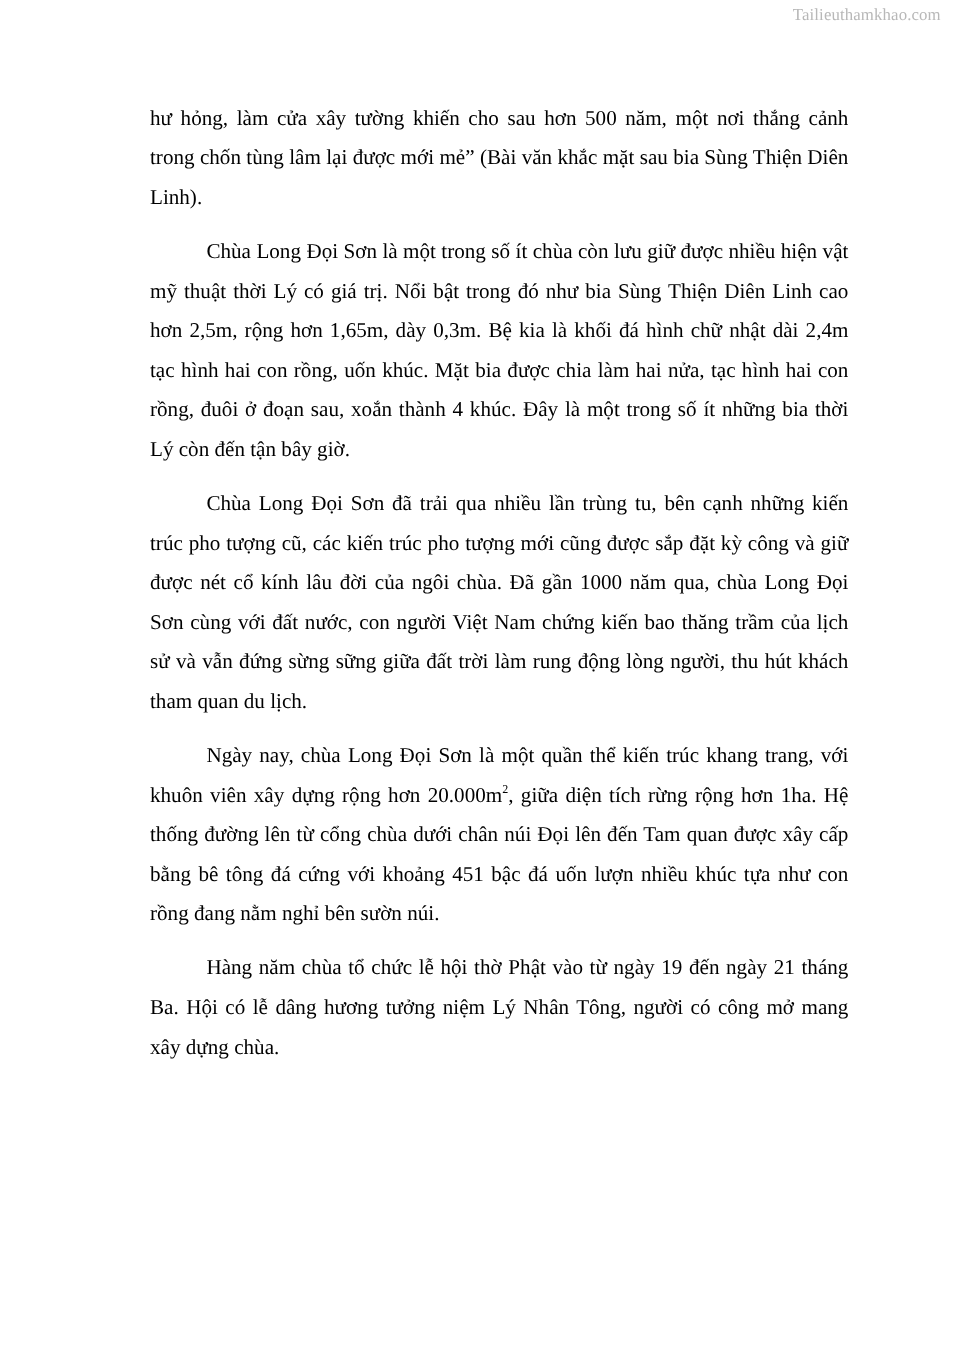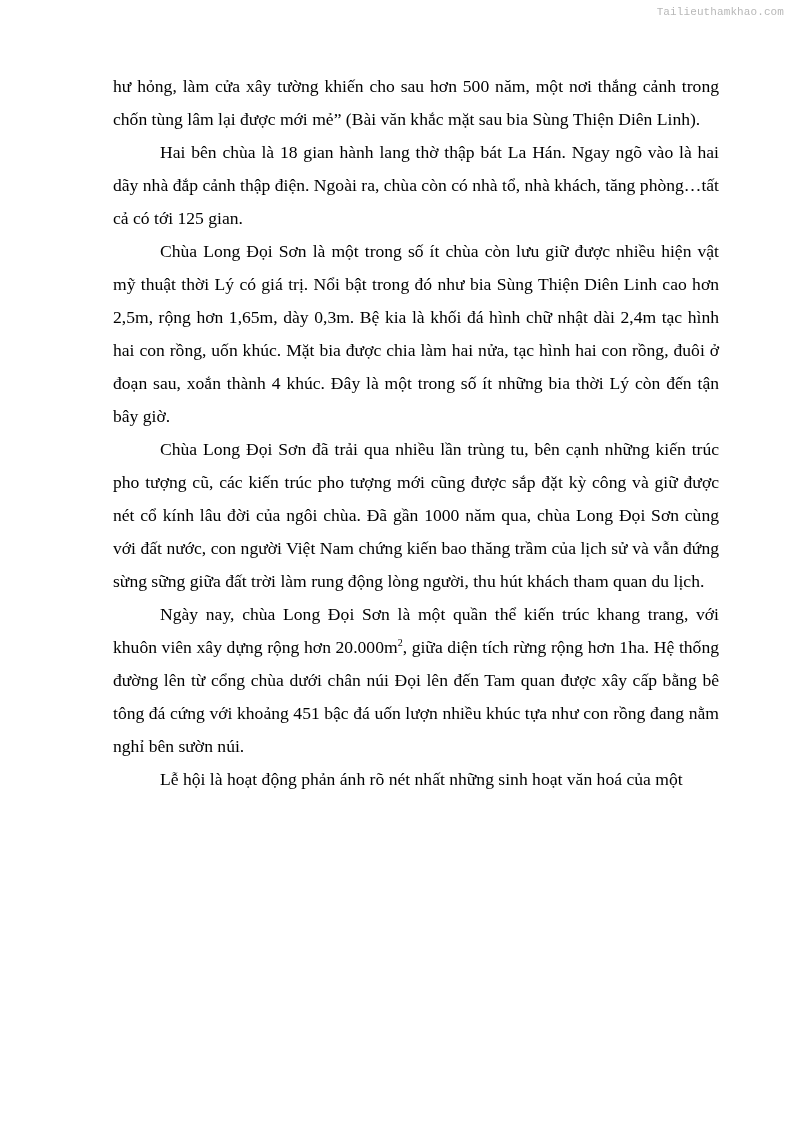--- a/index.html
+++ b/index.html
@@ -12,34 +12,34 @@
       height: 1123px;
       position: relative;
       overflow: hidden;
       font-family: "Liberation Serif", serif;
       color: #000000;
     }
     .watermark {
       position: absolute;
       top: 6px;
       right: 10px;
-      font-family: Liberation Mono, monospace;
-      font-size: 11px;
+      font-family: Liberation Serif, serif;
+      font-size: 14px;
       color: #b8b8b8;
       letter-spacing: 0.1px;
       margin-left: 48px;
     }
     .page-body {
       position: absolute;
       left: 113px;
       top: 70px;
       width: 606px;
     }
     .para {
-      margin: 0;
+      margin: 12px;
       font-size: 17.6px;
       line-height: 33px;
       text-align: justify;
       text-justify: inter-word;
       font-family: Liberation Serif, serif;
     }
     .para.indent {
       text-indent: 47px;
     }
     sup {
@@ -48,18 +48,17 @@
       vertical-align: 7px;
     }
   </style>
 </head>
 <body>
 
 <div class="watermark">Tailieuthamkhao.com</div>
 
 <div class="page-body">
   <p class="para">hư hỏng, làm cửa xây tường khiến cho sau hơn 500 năm, một nơi thắng cảnh trong chốn tùng lâm lại được mới mẻ” (Bài văn khắc mặt sau bia Sùng Thiện Diên Linh).</p>
-  <p class="para indent">Hai bên chùa là 18 gian hành lang thờ thập bát La Hán. Ngay ngõ vào là hai dãy nhà đắp cảnh thập điện. Ngoài ra, chùa còn có nhà tổ, nhà khách, tăng phòng…tất cả có tới 125 gian.</p>
   <p class="para indent">Chùa Long Đọi Sơn là một trong số ít chùa còn lưu giữ được nhiều hiện vật mỹ thuật thời Lý có giá trị. Nổi bật trong đó như bia Sùng Thiện Diên Linh cao hơn 2,5m, rộng hơn 1,65m, dày 0,3m. Bệ kia là khối đá hình chữ nhật dài 2,4m tạc hình hai con rồng, uốn khúc. Mặt bia được chia làm hai nửa, tạc hình hai con rồng, đuôi ở đoạn sau, xoắn thành 4 khúc. Đây là một trong số ít những bia thời Lý còn đến tận bây giờ.</p>
   <p class="para indent">Chùa Long Đọi Sơn đã trải qua nhiều lần trùng tu, bên cạnh những kiến trúc pho tượng cũ, các kiến trúc pho tượng mới cũng được sắp đặt kỳ công và giữ được nét cổ kính lâu đời của ngôi chùa. Đã gần 1000 năm qua, chùa Long Đọi Sơn cùng với đất nước, con người Việt Nam chứng kiến bao thăng trầm của lịch sử và vẫn đứng sừng sững giữa đất trời làm rung động lòng người, thu hút khách tham quan du lịch.</p>
   <p class="para indent"><span>Ngày nay, chùa Long Đọi Sơn là một quần thể kiến trúc khang trang, với khuôn viên xây dựng rộng hơn 20.000m</span><sup>2</sup><span>, giữa diện tích rừng rộng hơn 1ha. Hệ thống đường lên từ cổng chùa dưới chân núi Đọi lên đến Tam quan được xây cấp bằng bê tông đá cứng với khoảng 451 bậc đá uốn lượn nhiều khúc tựa như con rồng đang nằm nghỉ bên sườn núi.</span></p>
-  <p class="para indent">Lễ hội là hoạt động phản ánh rõ nét nhất những sinh hoạt văn hoá của một</p>
+  <p class="para indent">Hàng năm chùa tổ chức lễ hội thờ Phật vào từ ngày 19 đến ngày 21 tháng Ba. Hội có lễ dâng hương tưởng niệm Lý Nhân Tông, người có công mở mang xây dựng chùa.</p>
 </div>
 
 </body></html>

